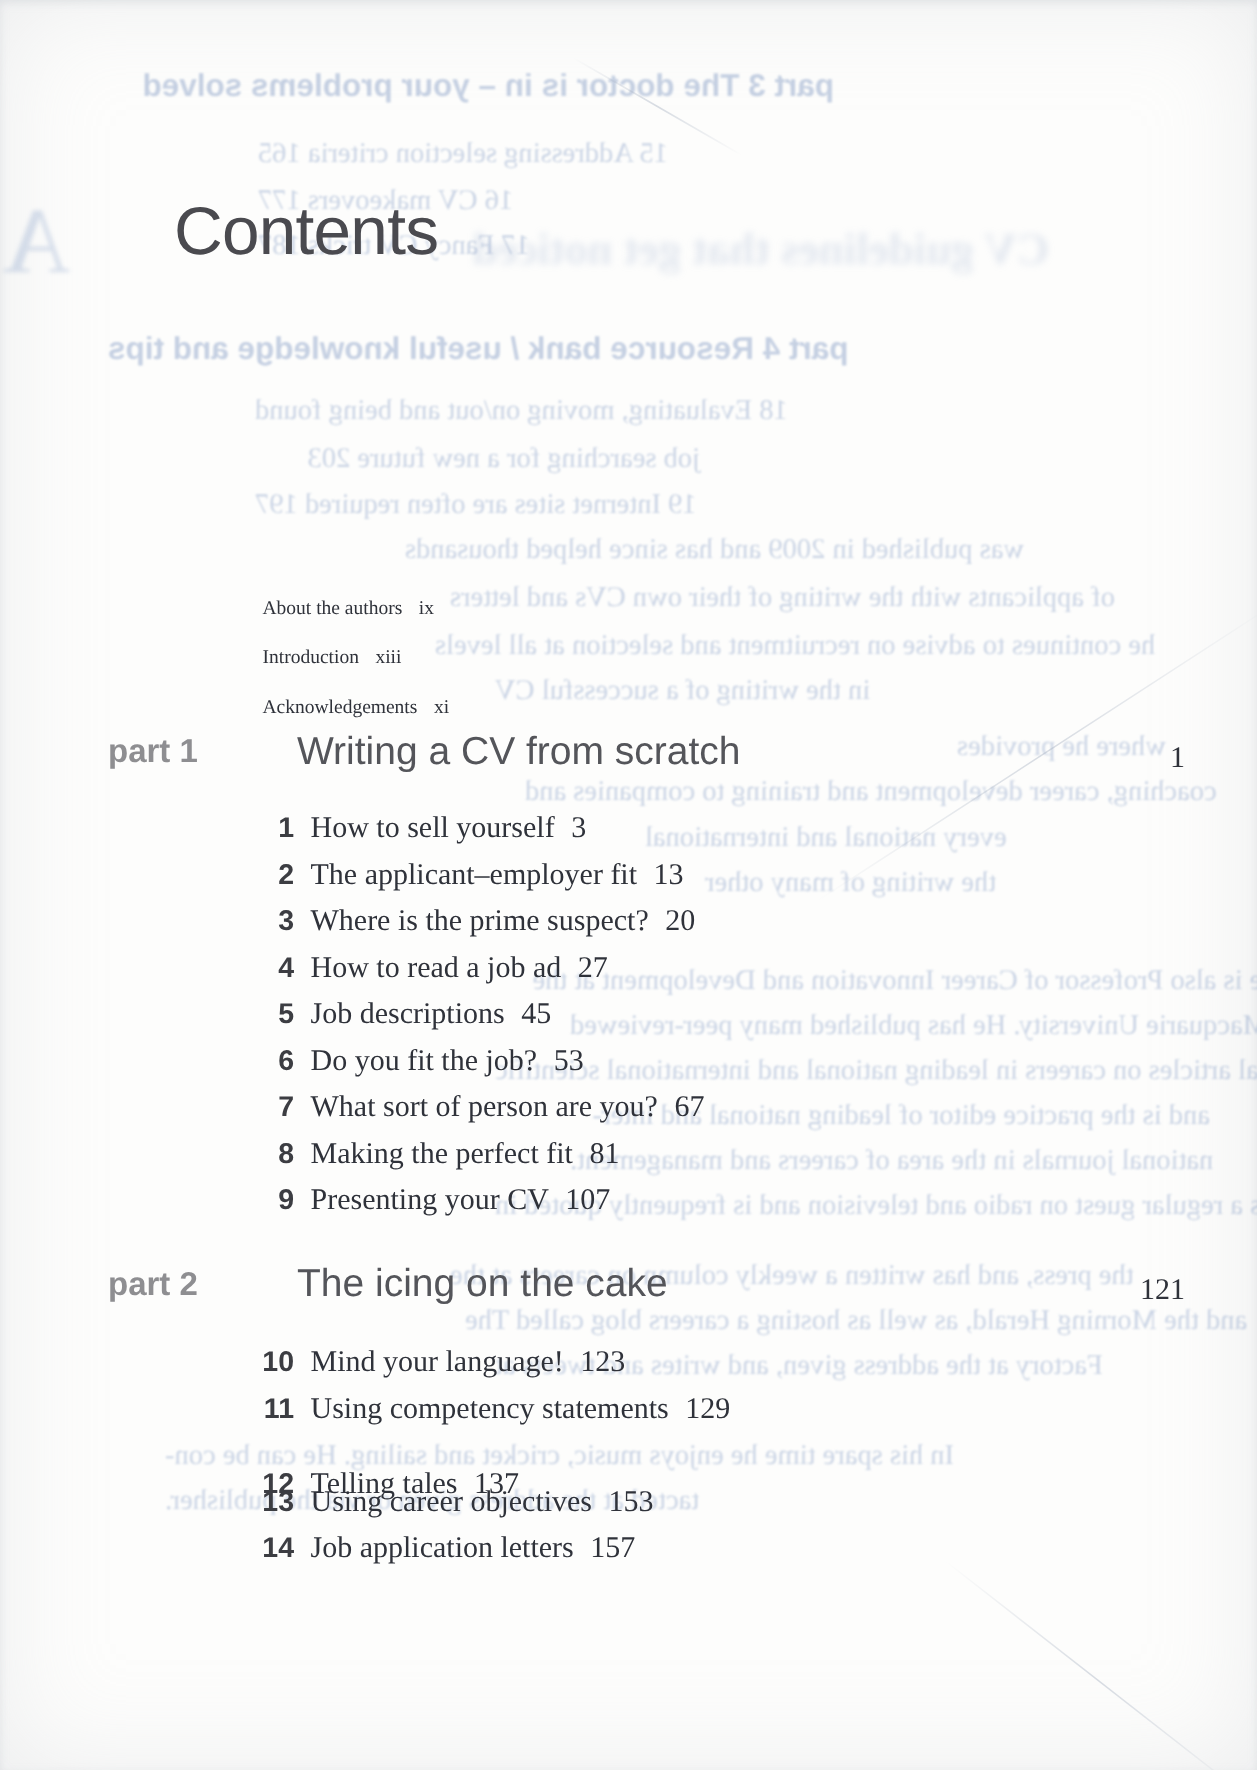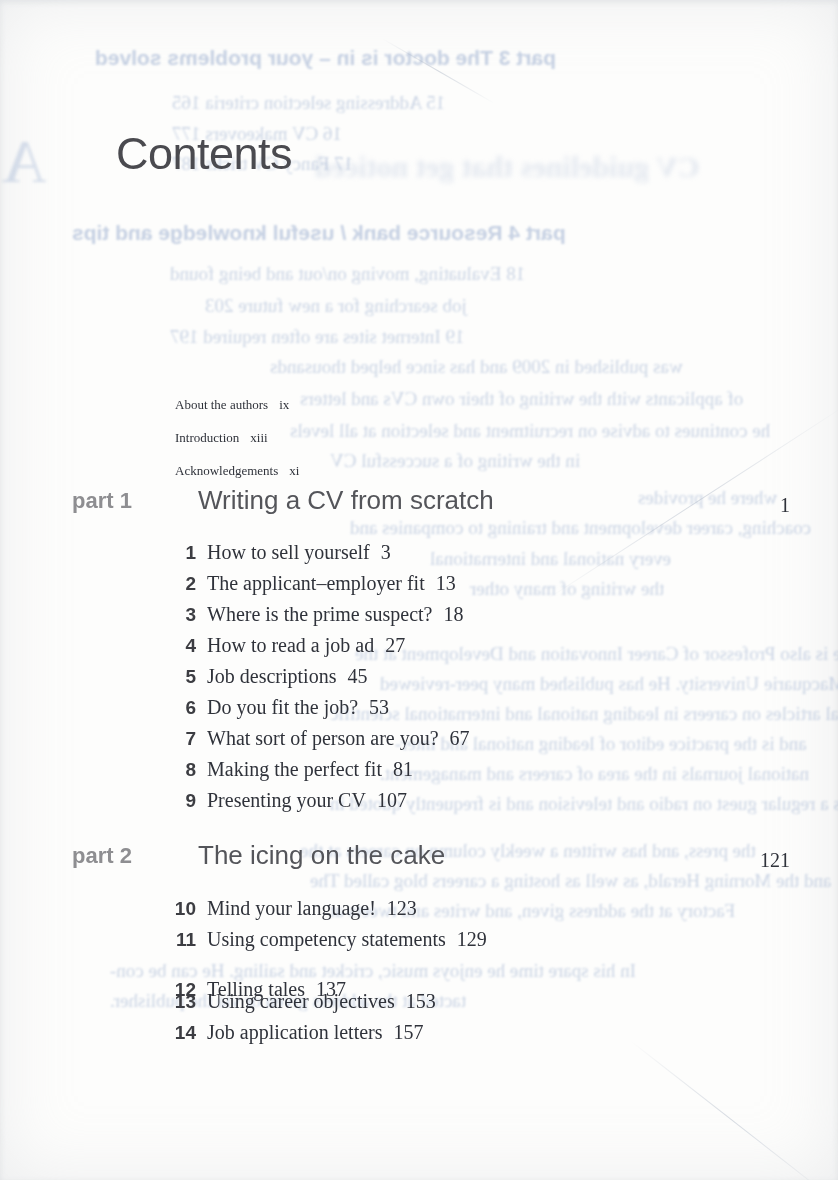--- a/index.html
+++ b/index.html
@@ -165,21 +165,21 @@
   <div class="ch-row" style="top:537px">
     <span class="ch-num">1</span>
     <span class="ch-title"><span>How to sell yourself</span><span class="ch-page">3</span></span>
   </div>
   <div class="ch-row" style="top:568px">
     <span class="ch-num">2</span>
     <span class="ch-title"><span>The applicant–employer fit</span><span class="ch-page">13</span></span>
   </div>
   <div class="ch-row" style="top:599px">
     <span class="ch-num">3</span>
-    <span class="ch-title"><span>Where is the prime suspect?</span><span class="ch-page">18</span></span>
+    <span class="ch-title"><span>Where is the prime suspect?</span><span class="ch-page">20</span></span>
   </div>
   <div class="ch-row" style="top:630px">
     <span class="ch-num">4</span>
     <span class="ch-title"><span>How to read a job ad</span><span class="ch-page">27</span></span>
   </div>
   <div class="ch-row" style="top:661px">
     <span class="ch-num">5</span>
     <span class="ch-title"><span>Job descriptions</span><span class="ch-page">45</span></span>
   </div>
   <div class="ch-row" style="top:692px">

